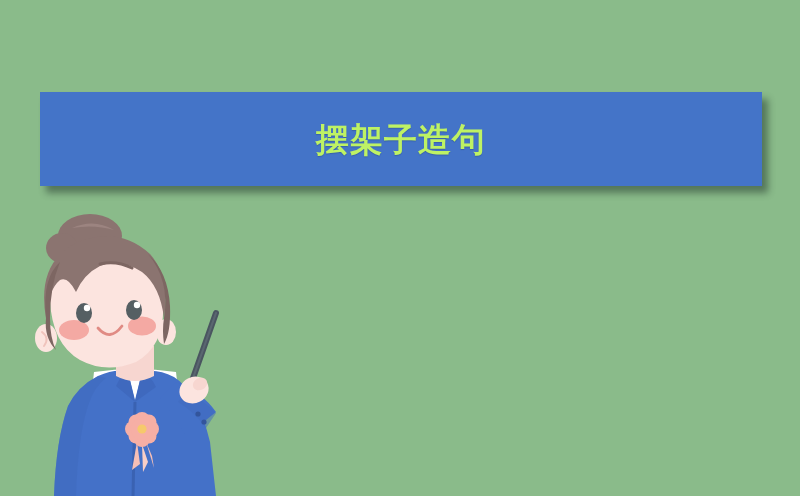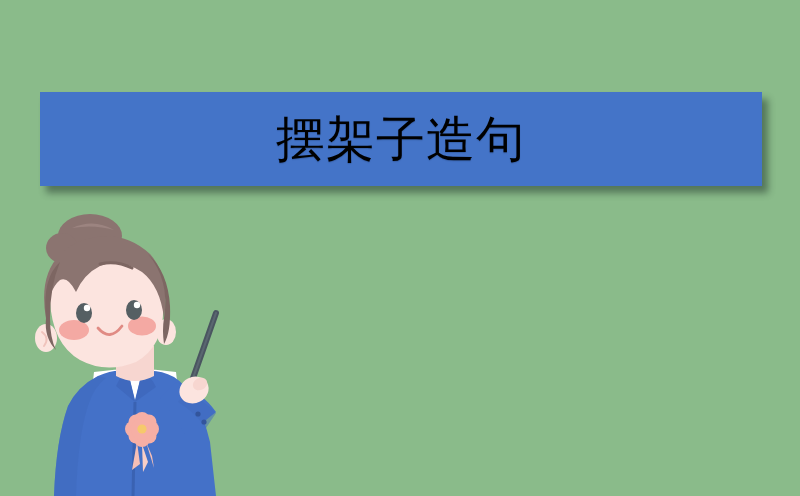--- a/index.html
+++ b/index.html
@@ -27,23 +27,23 @@
     top: 92px;
     width: 722px;
     height: 94px;
     background: #4474C8;
     box-shadow: 6px 7px 7px rgba(20, 36, 30, 0.45);
     display: flex;
     align-items: center;
     justify-content: center;
   }
   #title-text {
-    color: #000000;
-    font-size: 49px;
-    font-weight: normal;
+    color: #bef264;
+    font-size: 33px;
+    font-weight: bold;
     letter-spacing: 1px;
     line-height: 1;
     white-space: nowrap;
     text-shadow: 0 1px 1px rgba(20, 40, 80, 0.25);
   }
 
   
   #teacher {
     position: absolute;
     left: 20px;

